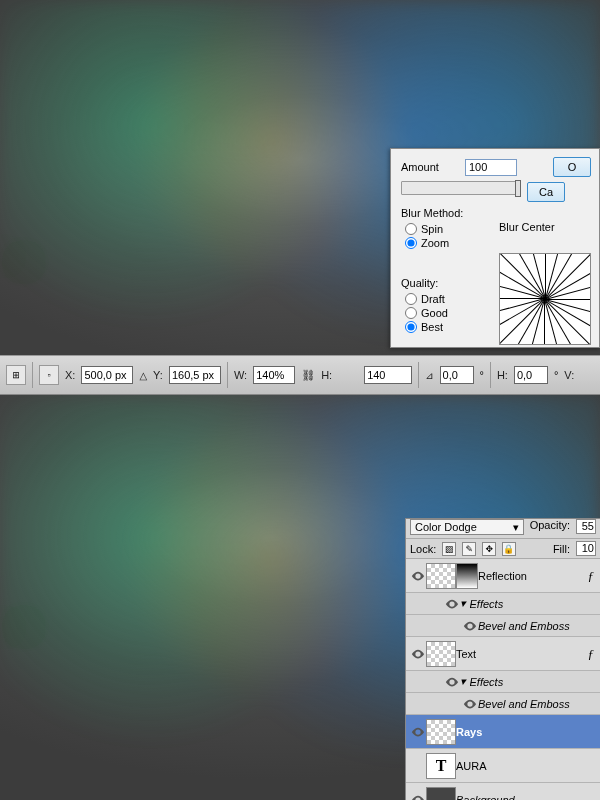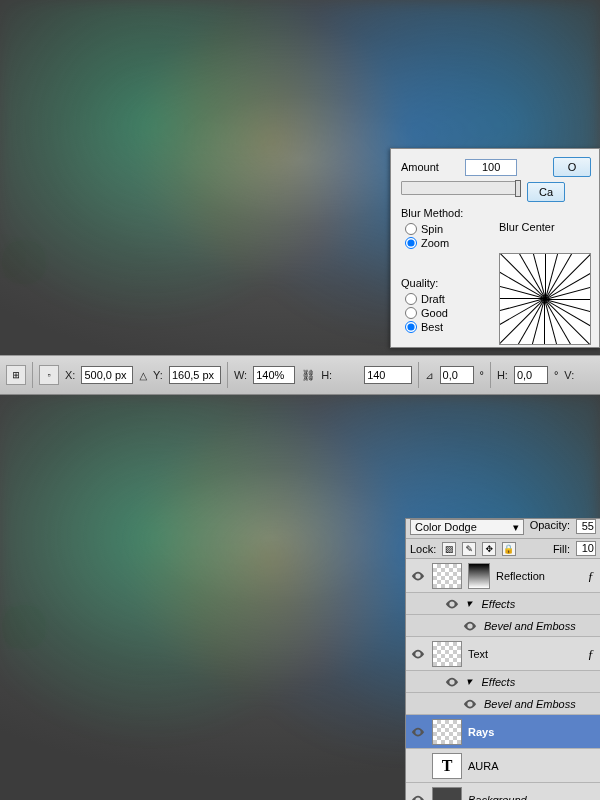--- a/index.html
+++ b/index.html
@@ -19,21 +19,21 @@
     radial-gradient(circle at 45% 40%, rgba(255,120,0,.25), transparent 35%),
     radial-gradient(circle at 68% 38%, rgba(0,120,255,.3), transparent 45%),
     radial-gradient(circle at 85% 35%, rgba(0,180,255,.25), transparent 40%);
     filter: blur(8px); }
 
   
   .dialog { position: absolute; right: 0; top: 148px; width: 210px; height: 200px;
     background: #f0f0f0; border: 1px solid #888; box-shadow: -1px 1px 4px rgba(0,0,0,.4); padding: 8px 8px 8px 10px; color: #000; }
   .dlg-row { display:flex; align-items:center; gap:10px; margin-bottom:4px; }
   .dlg-label { width:54px; }
-  .dlg-input { width:52px; height:17px; border:1px solid #7a9cc6; background:#fff; padding:0 16px; }
+  .dlg-input { width:52px; height:17px; border:1px solid #7a9cc6; background:#fff; padding:0 3px; }
   .dlg-slider { width:118px; height:14px; border:1px solid #999; border-radius:1px; background:#e8e8e8; position:relative; margin-bottom:8px; }
   .dlg-thumb { position:absolute; right:-3px; top:-2px; width:6px; height:17px; background:#e0e0e0; border:1px solid #666; }
   .dlg-btn { width:38px; height:20px; border:1px solid #3a8ccc; background:linear-gradient(#eaf4fb,#cfe6f6); border-radius:2px; }
   .fieldset { margin:4px 0 4px 0; }
   .fs-title { background:#f0f0f0; color:#000; display:inline-block; margin-bottom:2px; }
   .radio { display:flex; align-items:center; gap:4px; margin:2px 0 2px 4px; color:#000; }
   .radio input { width:12px; height:12px; }
   .blur-center { position:absolute; right:8px; top:72px; width:92px; }
   .bc-title { margin-bottom:20px; }
   .bc-box { width:92px; height:92px; border:1px solid #888; background:#fff; overflow:hidden; position:relative; }
@@ -60,21 +60,21 @@
   
   .layers { position:absolute; right:0; top:518px; width:195px; height:282px;
     background:#d6d6d6; border-left:1px solid #888; border-top:1px solid #888; color:#000; }
   .ly-top { height:20px; display:flex; border-bottom:1px solid #aaa; padding:0 4px; gap:6px; }
   .ly-select { flex:1; height:16px; border:1px solid #888; background:#f4f4f4; font-size:11px; display:flex; align-items:center; justify-content:space-between; padding:0 4px; }
   .ly-opac-lbl { font-size:11px; }
   .ly-opac-val { width:20px; height:15px; border:1px solid #888; background:#fff; text-align:right; padding-right:1px; font-size:11px; line-height:13px; }
   .ly-lock { height:20px; display:flex; align-items:center; gap:6px; padding:0 4px; border-bottom:1px solid #aaa; }
   .minibox { width:14px; height:14px; border:1px solid #888; background:#f4f4f4; display:inline-flex; align-items:center; justify-content:center; font-size:9px; }
   .ly-list { background:#d6d6d6; }
-  .ly-row { display:flex; align-items:center; height:34px; border-bottom:1px solid #b4b4b4; padding:0 4px; gap:6px; background:#dcdcdc;justify-content:center; }
+  .ly-row { display:flex; align-items:center; height:34px; border-bottom:1px solid #b4b4b4; padding:0 4px; gap:0; background:#dcdcdc;justify-content:center; }
   .ly-row.sel { background:#5a82c8; color:#fff; }
   .ly-row.sub { height:22px; background:#d6d6d6; padding-left:38px; font-size:10px; font-style:italic; }
   .eye { width:16px; height:16px; display:inline-flex; align-items:center; justify-content:center; }
   .eye svg { width:14px; height:14px; }
   .thumb { width:30px; height:26px; border:1px solid #888; background:#fff; flex-shrink:0; }
   .thumb.sel { outline:2px solid #5a82c8; }
   .thumb.chk { background:
     linear-gradient(45deg,#ccc 25%,transparent 25%,transparent 75%,#ccc 75%),
     linear-gradient(45deg,#ccc 25%,#fff 25%,#fff 75%,#ccc 75%);
     background-size:8px 8px; background-position:0 0,4px 4px; }

